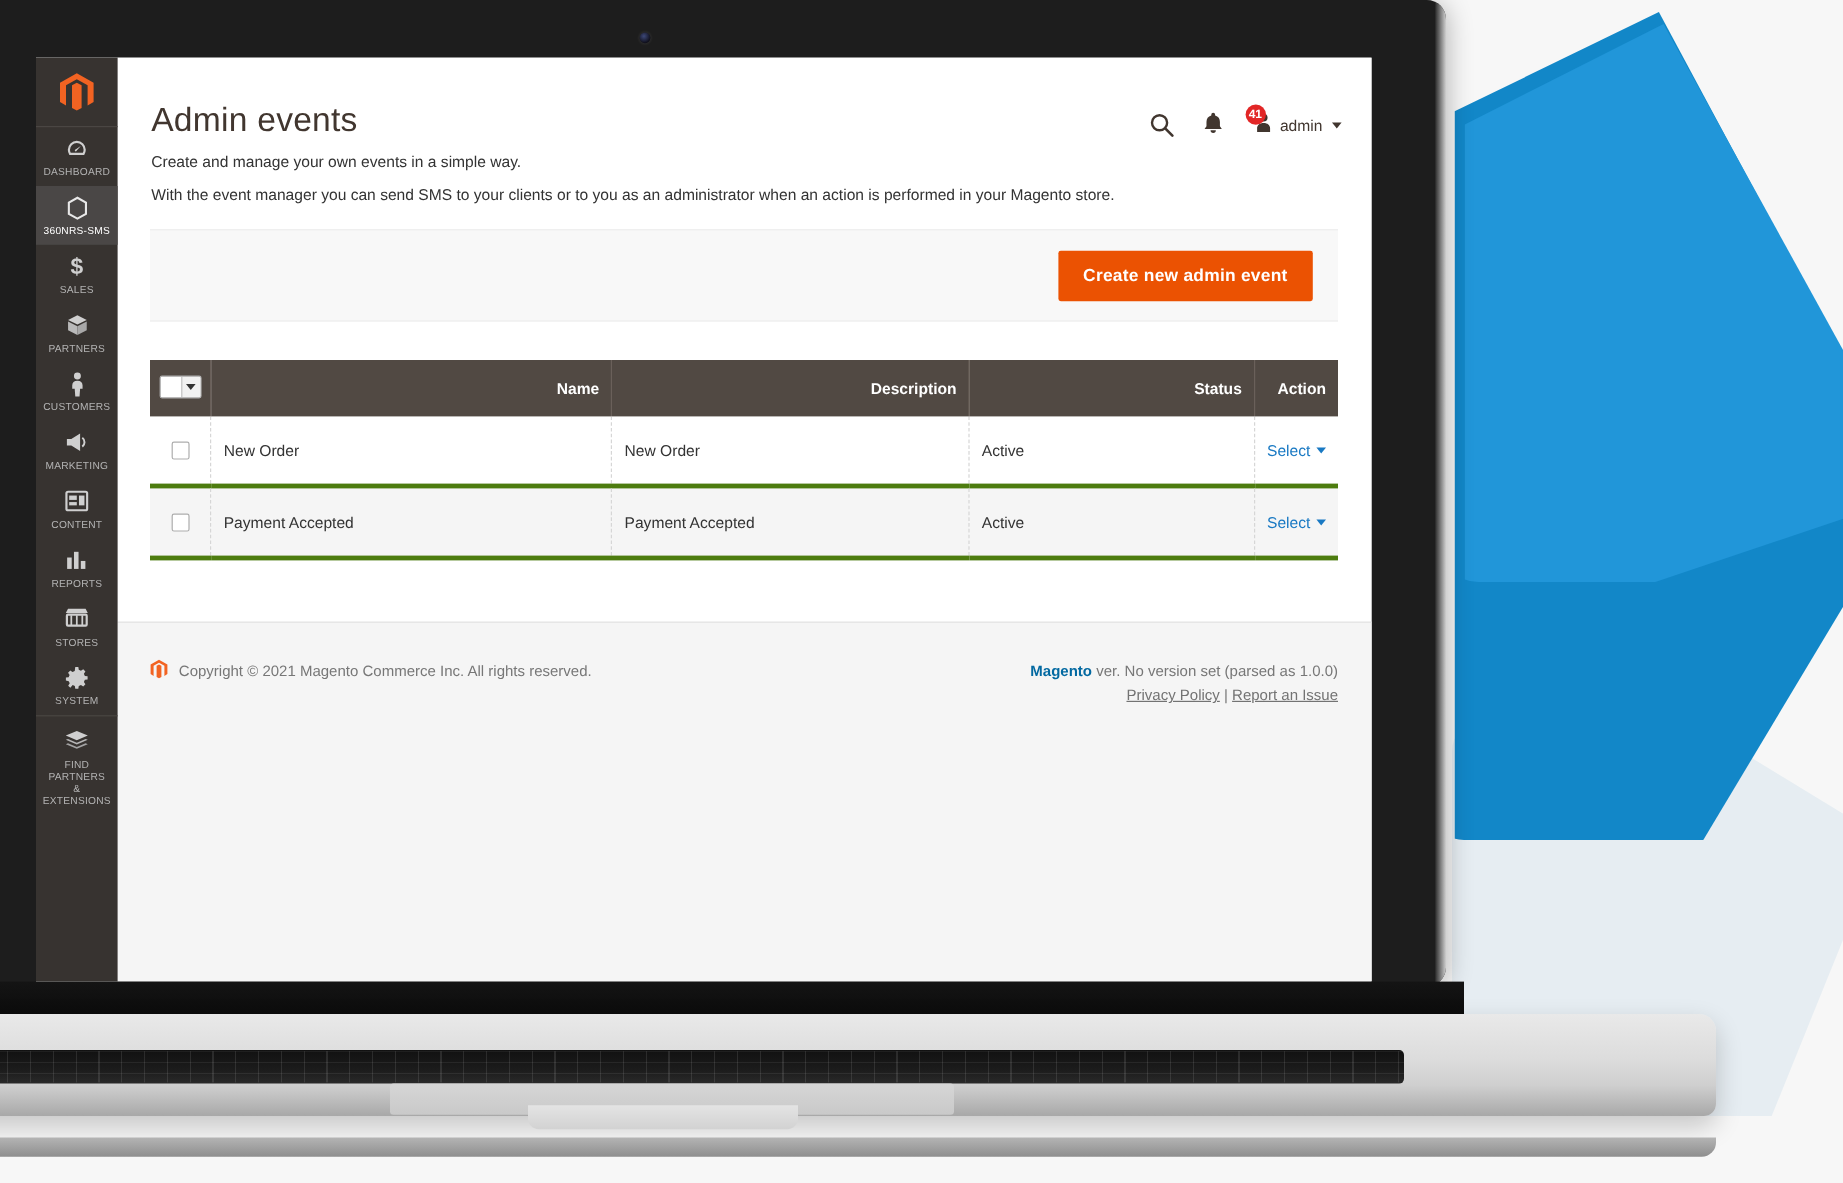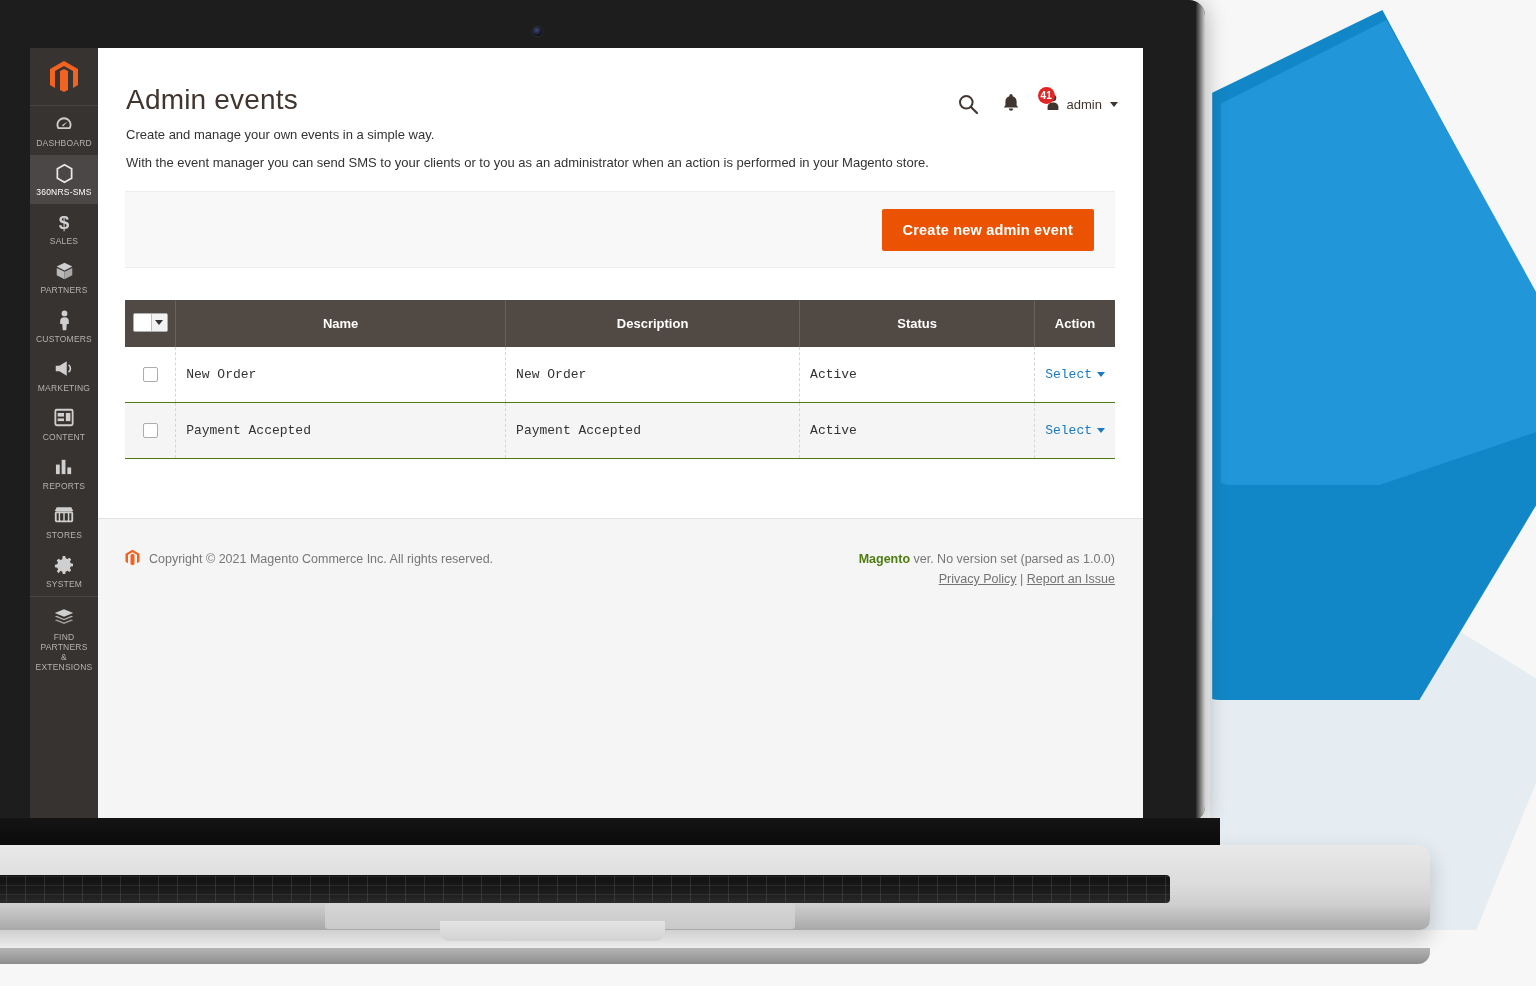--- a/index.html
+++ b/index.html
@@ -295,41 +295,40 @@
   table#events-grid {
     width: 100%;
     border-collapse: collapse;
     font-size: 13px;
   }
   #events-grid thead th {
     background: #514943;
     color: #ffffff;
     font-size: 13px;
     font-weight: bold;
-    text-align: center;
+    text-align: right;
     padding: 13px 10px;
     border-right: 1px solid #6a605a;
     height: 43px;
   }
   #events-grid thead th:last-child { border-right: none; }
   #events-grid th.col-check, #events-grid td.col-check {
     width: 52px;
     text-align: center;
     padding-left: 0; padding-right: 0;
   }
   #events-grid th.col-name, #events-grid td.col-name { width: 352px; }
   #events-grid th.col-desc, #events-grid td.col-desc { width: 312px; }
   #events-grid th.col-status, #events-grid td.col-status { width: 250px; }
   #events-grid tbody td {
     padding: 20px 10px;
     color: #333;
     border-right: 1px dashed #d6d6d6;
-    border-bottom: 1px solid #4d7c0f;
+    border-bottom: 4px solid #4d7c0f;
     height: 36px;
-    font-family: Liberation Mono, monospace;
   }
   #events-grid tbody td:last-child { border-right: none; }
   #events-grid tbody tr.alt td { background: #f5f5f5; }
   .row-checkbox {
     display: inline-block;
     width: 15px; height: 15px;
     border: 1px solid #adadad;
     border-radius: 2px;
     background: #fff;
     cursor: pointer;
@@ -383,21 +382,21 @@
     border-top: 1px solid #e3e3e3;
     padding: 30px 28px 0 27px;
     display: flex;
     justify-content: space-between;
     align-items: flex-start;
     font-size: 12.5px;
     color: #777;
   }
   #copyright { display: flex; align-items: center; gap: 9px; }
   #footer-right { text-align: right; line-height: 20px; }
-  #footer-right b { color: #4d7c0f; }
+  #footer-right b { color: #0369a1; }
   #footer-right a { color: #737373; text-decoration: underline; }
   .sep { color: #777; }
 </style>
 </head>
 <body>
 
 <div id="stage">
 
   <div id="shape-light-blue" class="bg-shape"></div>
   <div id="shape-blue-main" class="bg-shape"></div>

